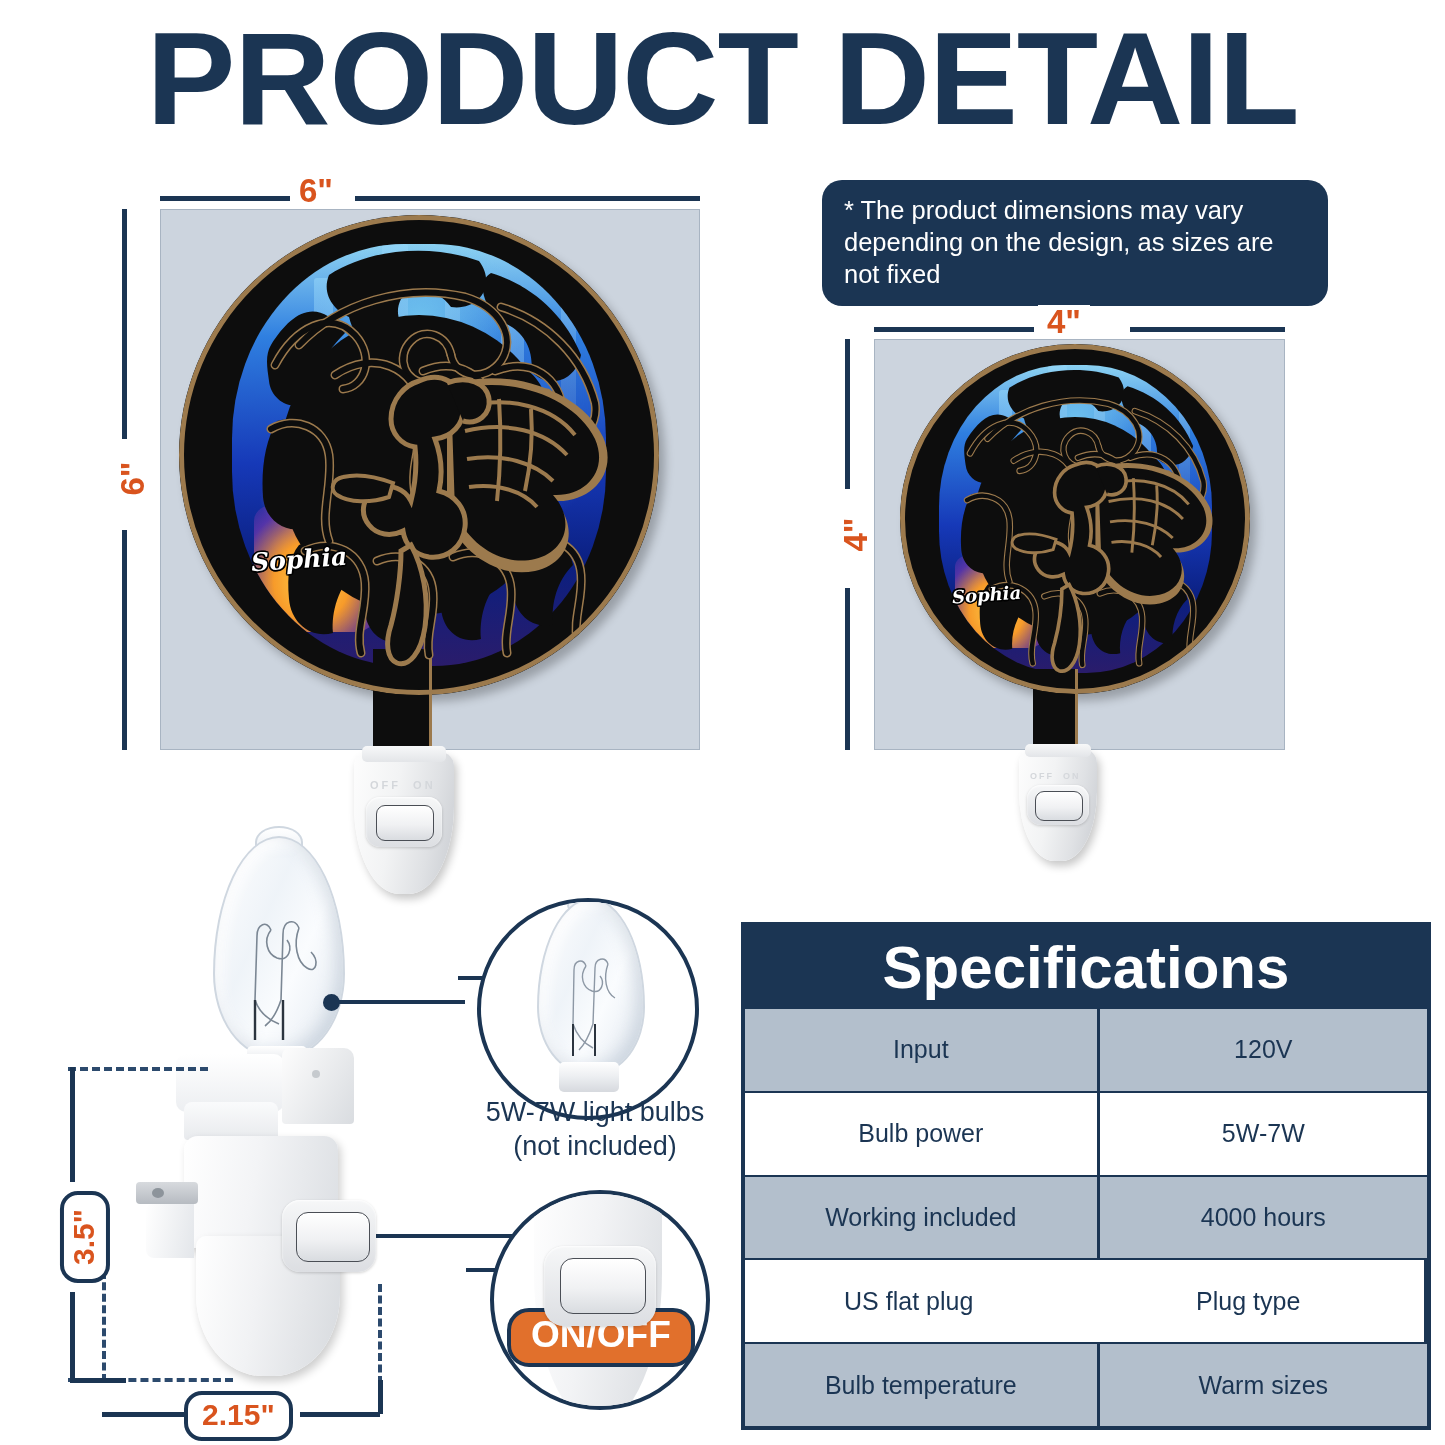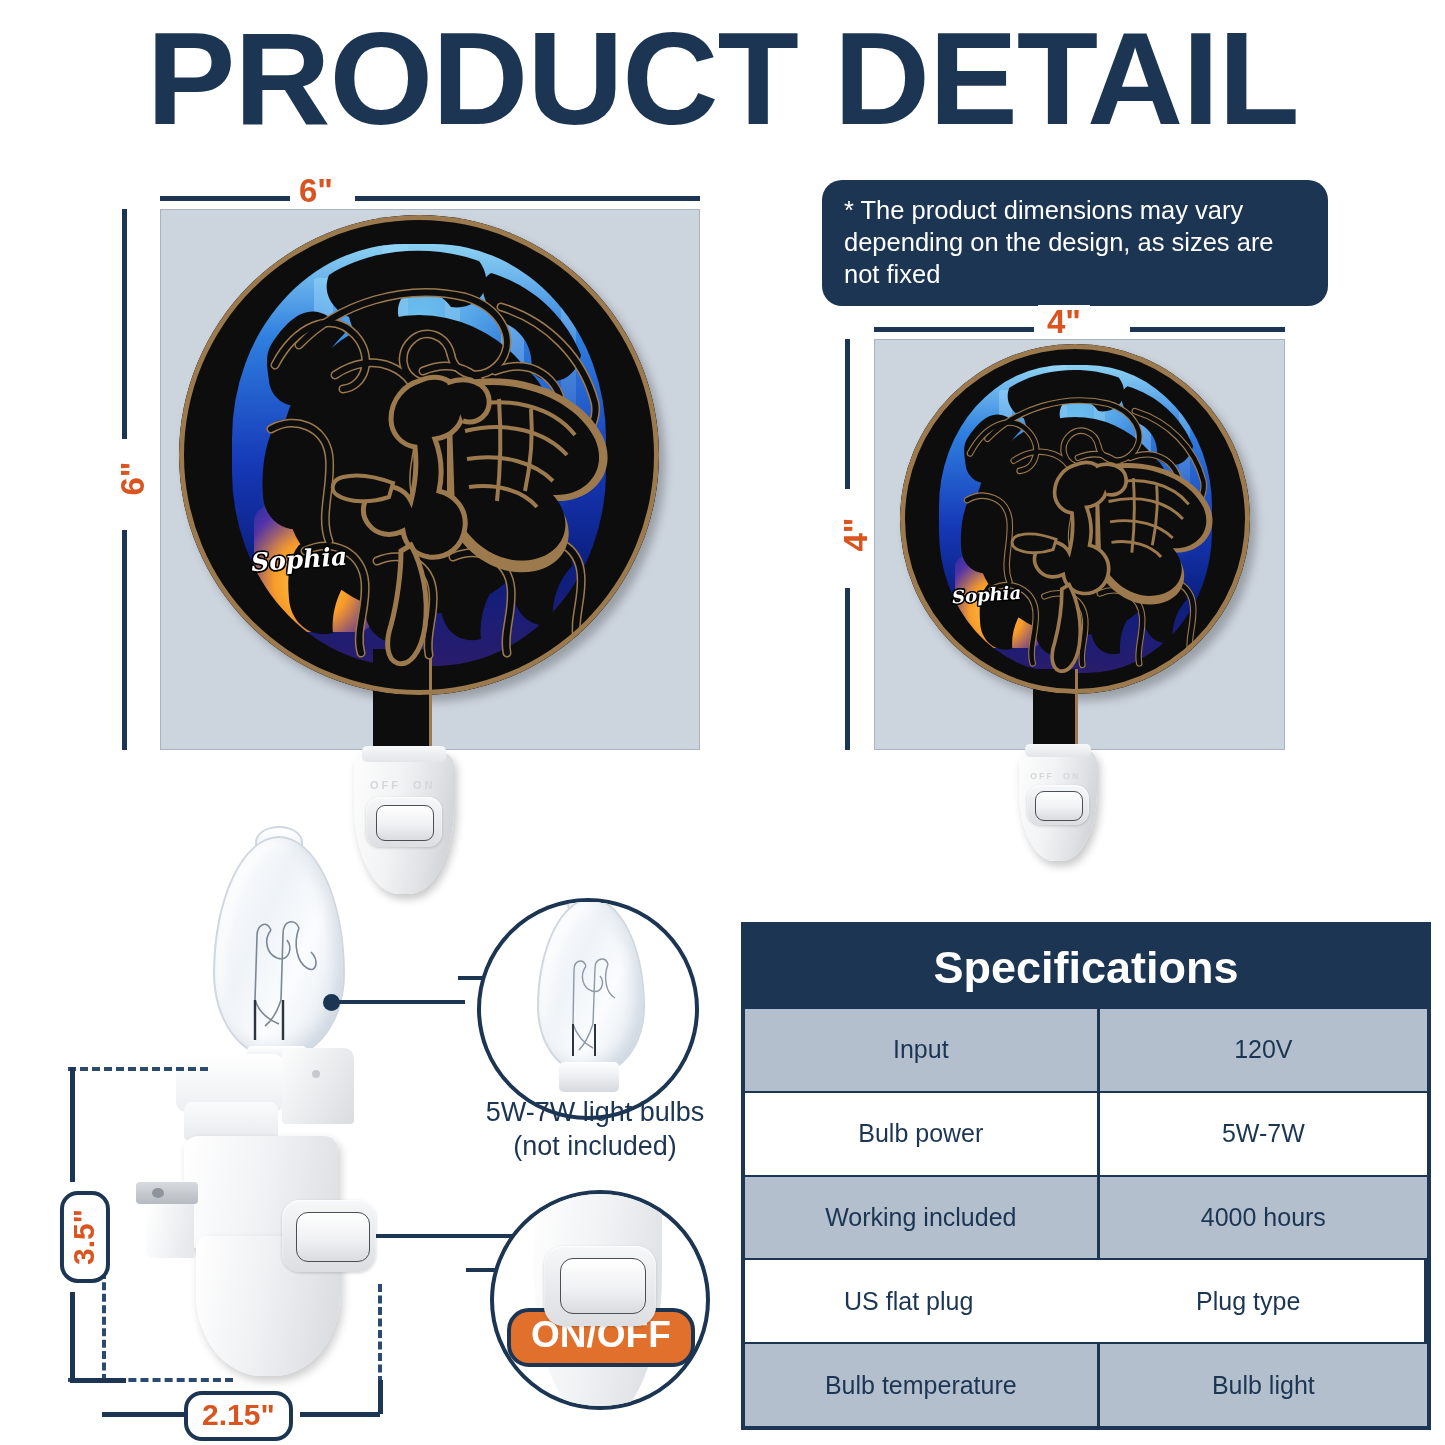--- a/index.html
+++ b/index.html
@@ -229,28 +229,27 @@
   .spec-table{
     position:absolute;left:741px;top:922px;width:690px;height:508px;
     border:4px solid #1b3553;
     box-sizing:border-box;
     background:#ffffff;
   }
   .spec-head{
     background:#1b3553;color:#ffffff;
     height:83px;
     display:flex;align-items:center;justify-content:center;
-    font-size:45px;font-weight:bold;
+    font-size:60px;font-weight:bold;
     letter-spacing:0px;
   }
   .spec-body{display:flex;flex-direction:column;height:calc(100% - 83px);}
   .spec-row{
     display:flex;flex:1;
     border-top:2px solid #1b3553;
-    justify-content:space-between;
   }
   .spec-row:first-child{border-top:none;}
   .spec-row.shade{background:#b3bfcc;}
   .spec-cell{
     display:flex;align-items:center;justify-content:center;
     color:#1b3553;font-size:25px;font-weight:500;
     box-sizing:border-box;
   }
   .spec-cell.key{width:52%;border-right:3px solid #1b3553;}
   .spec-cell.val{width:48%;}
@@ -614,18 +613,18 @@
         <div class="spec-row shade">
           <div class="spec-cell key">Working included</div>
           <div class="spec-cell val">4000 hours</div>
         </div>
         <div class="spec-row">
           <div class="spec-cell val">US flat plug</div>
           <div class="spec-cell key">Plug type</div>
         </div>
         <div class="spec-row shade">
           <div class="spec-cell key">Bulb temperature</div>
-          <div class="spec-cell val">Bulb light</div>
+          <div class="spec-cell val">Warm sizes</div>
         </div>
       </div>
   </div>
 
 </div>
 
 </body></html>

